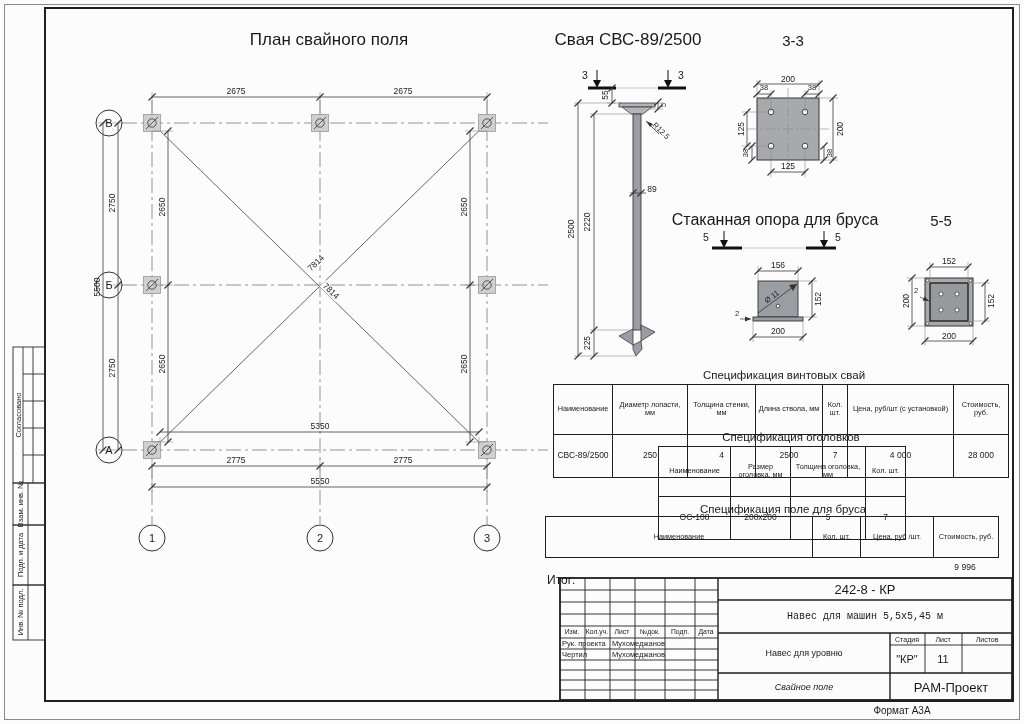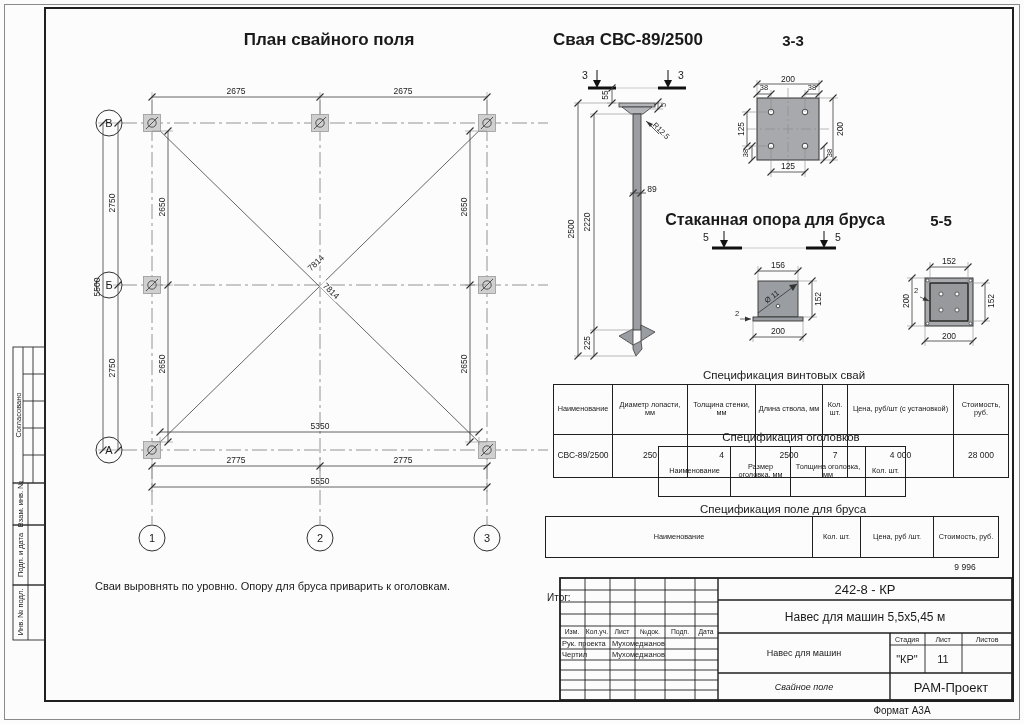--- a/index.html
+++ b/index.html
@@ -10,21 +10,21 @@
         color:#1c1c1c; white-space:nowrap;}
   .vdim {transform:translate(-50%,-50%) rotate(-90deg);}
   .rot45 {transform:translate(-50%,-50%) rotate(45deg);}
   .rot44 {transform:translate(-50%,-50%) rotate(44deg);}
   .rotm44 {transform:translate(-50%,-50%) rotate(-44deg);}
   .rotm37 {transform:translate(-50%,-50%) rotate(-37deg);}
   .small {font-size:7.5px;}
   .mark {font-size:10.5px; font-weight:500;}
   .diagbg {background:#fcfcfc; padding:0 2px;}
   .axis-label {position:absolute; transform:translate(-50%,-50%); font-size:11px;}
-  .title {position:absolute; transform:translate(-50%,-50%); white-space:nowrap; font-weight:700;}
+  .title {position:absolute; transform:translate(-50%,-50%); white-space:nowrap; font-weight:400;}
   .t17 {font-size:17px;} .t16 {font-size:16px;} .t15 {font-size:15px;}
   .note {position:absolute; font-size:11px; white-space:nowrap;}
   .spec-title {position:absolute; transform:translate(-50%,-50%); font-size:11.5px;
                white-space:nowrap; font-weight:500;}
   table.spec {position:absolute; border-collapse:collapse; table-layout:fixed;
               border:1.5px solid #1f1f1f; background:transparent;}
   table.spec th, table.spec td {border:1px solid #1f1f1f; font-weight:normal; text-align:center;
               padding:16px 1px; font-size:7.3px; line-height:1.15; overflow:hidden;}
   table.spec td {font-size:8.5px;}
   table.spec td.l {text-align:left; padding-left:3px; font-size:8px;}
@@ -221,21 +221,20 @@
   <span class="dim vdim" style="left:162px; top:364px;">2650</span>
   <span class="dim vdim" style="left:464px; top:207px;">2650</span>
   <span class="dim vdim" style="left:464px; top:364px;">2650</span>
   <span class="dim" style="left:320px; top:426px;">5350</span>
   <span class="dim" style="left:236px; top:460px;">2775</span>
   <span class="dim" style="left:403px; top:460px;">2775</span>
   <span class="dim" style="left:320px; top:481px;">5550</span>
   <span class="dim rotm44 diagbg" style="left:316px; top:263px;">7814</span>
   <span class="dim rot44 diagbg" style="left:331px; top:291px;">7814</span>
 
-  <span class="note" style="left:95px; top:580px;">Сваи выровнять по уровню. Опору для бруса приварить к оголовкам.</span>
 
   <span class="title t17" style="left:628px; top:40px;">Свая СВС-89/2500</span>
   <span class="dim mark" style="left:585px; top:75px;">3</span>
   <span class="dim mark" style="left:681px; top:75px;">3</span>
   <span class="dim vdim" style="left:605px; top:95px;">55</span>
   <span class="dim vdim small" style="left:664px; top:105px;">5</span>
   <span class="dim rot45 small" style="left:661px; top:131px;">R12.5</span>
   <span class="dim" style="left:652px; top:189px;">89</span>
   <span class="dim vdim" style="left:571px; top:229px;">2500</span>
   <span class="dim vdim" style="left:587px; top:222px;">2220</span>
@@ -308,46 +307,52 @@
         <col style="width:75px">
         <col style="width:40px">
       </colgroup>
     <tbody>
         <tr style="height:24px">
       <th>Наименование</th>
       <th>Размер оголовка, мм</th>
       <th>Толщина оголовка, мм</th>
       <th>Кол. шт.</th>
     </tr>
+    <tr style="height:18px">
+      <td>ОС-108</td>
+      <td>200x200</td>
+      <td>5</td>
+      <td>7</td>
+    </tr>
   </tbody>
     </table>
 
   <span class="spec-title" style="left:783px; top:509px;">Спецификация поле для бруса</span>
   <table class="spec" style="left:545px; top:516px; width:453px;">
     <colgroup>
         <col style="width:267px">
         <col style="width:48px">
         <col style="width:73px">
         <col style="width:65px">
       </colgroup>
     <tbody>
         <tr style="height:20px">
       <th>Наименование</th>
       <th>Кол. шт.</th>
       <th>Цена, руб /шт.</th>
       <th>Стоимость, руб.</th>
     </tr>
   </tbody>
     </table>
-  <span class="tbtext" style="left:547px; top:593px; font-size:10px;">Итог:</span>
+  <span class="tbtext" style="left:547px; top:574px; font-size:12px;">Итог:</span>
   <span class="tbtext c" style="left:965px; top:567px; font-size:8.5px;">9 996</span>
 
   <span class="tbtext c" style="left:865px; top:589px; font-size:13px;">242-8 - КР</span>
-  <span class="tbtext c" style="left:865px; top:617px; font-size:12px;">Навес для машин 5,5x5,45 м</span>
-  <span class="tbtext c" style="left:804px; top:653px; font-size:9px;">Навес для машин</span>
+  <span class="tbtext c" style="left:865px; top:617px; font-size:10px;font-family:Liberation Mono, monospace;">Навес для машин 5,5x5,45 м</span>
+  <span class="tbtext c" style="left:804px; top:653px; font-size:9px;">Навес для уровню</span>
   <span class="tbtext c" style="left:907px; top:639px; font-size:7px;">Стадия</span>
   <span class="tbtext c" style="left:943px; top:639px; font-size:7px;">Лист</span>
   <span class="tbtext c" style="left:987px; top:639px; font-size:7px;">Листов</span>
   <span class="tbtext c" style="left:907px; top:659px; font-size:11px;">"КР"</span>
   <span class="tbtext c" style="left:943px; top:659px; font-size:11px;">11</span>
   <span class="tbtext c" style="left:804px; top:687px; font-size:9px;font-style:italic;">Свайное поле</span>
   <span class="tbtext c" style="left:951px; top:687px; font-size:13px;">РАМ-Проект</span>
 
   <span class="tbtext c" style="left:572px; top:632px; font-size:6.8px;">Изм.</span>
   <span class="tbtext c" style="left:597px; top:632px; font-size:6.8px;">Кол.уч.</span>

